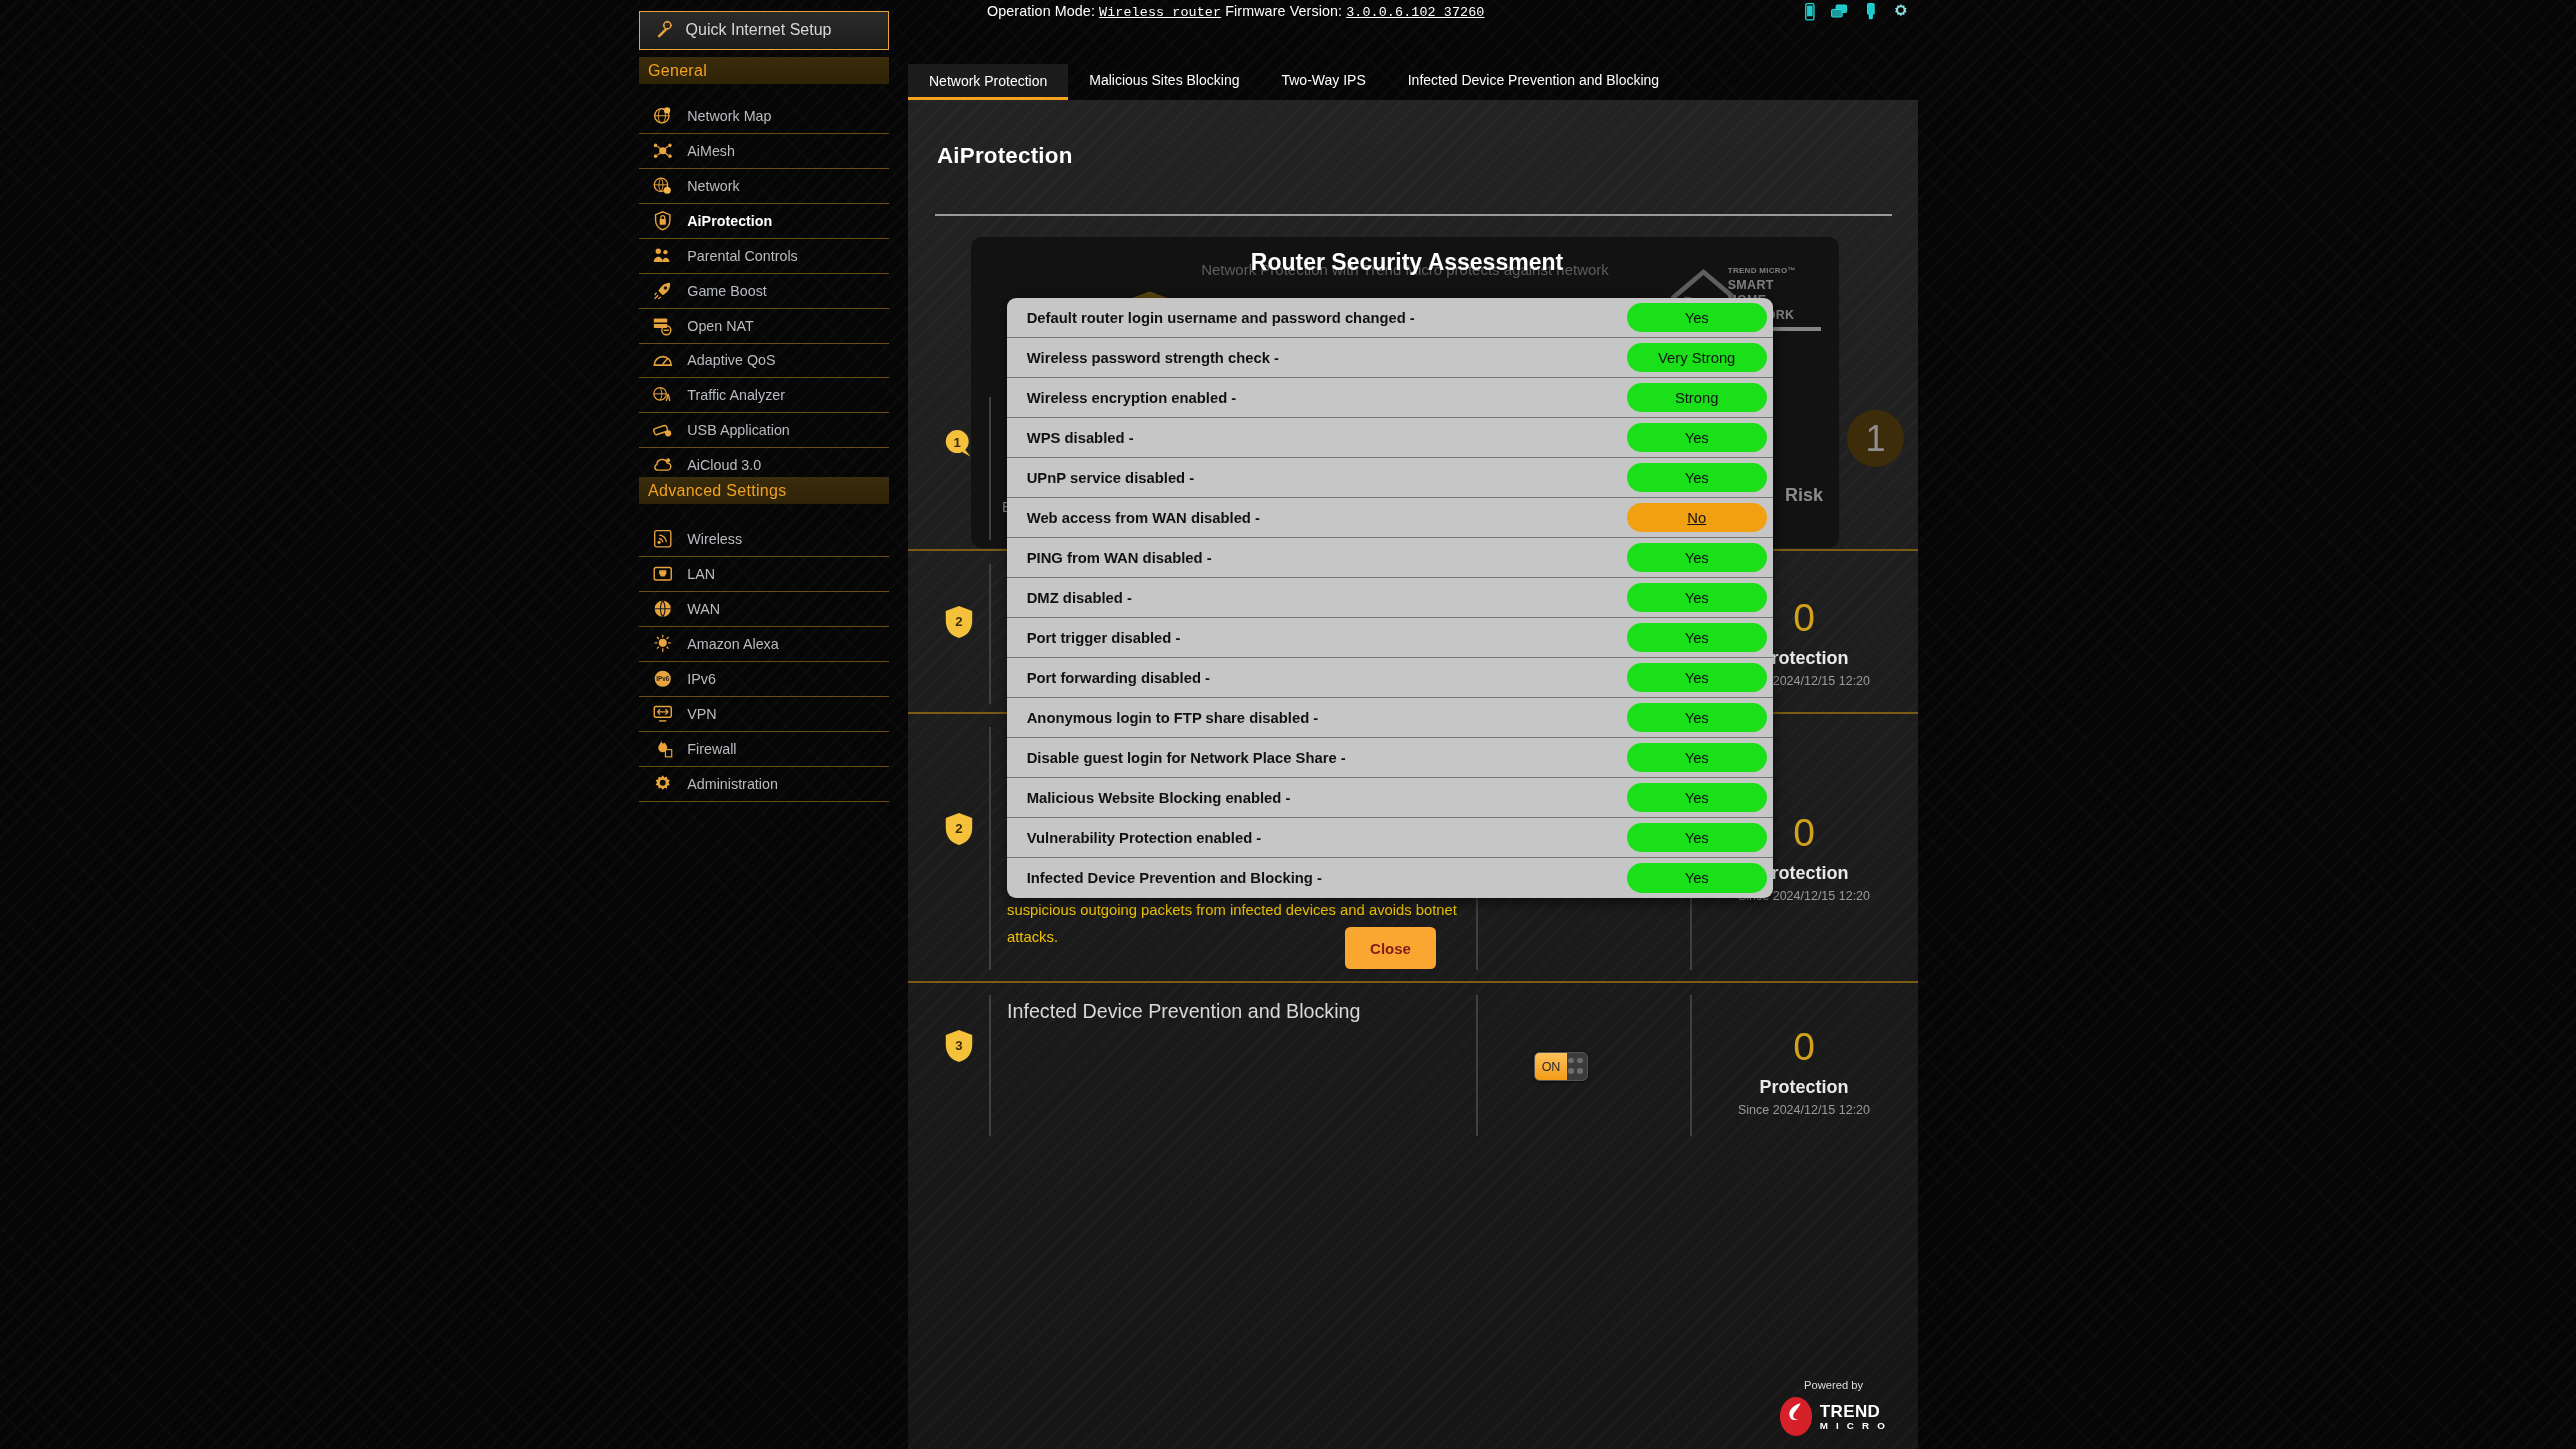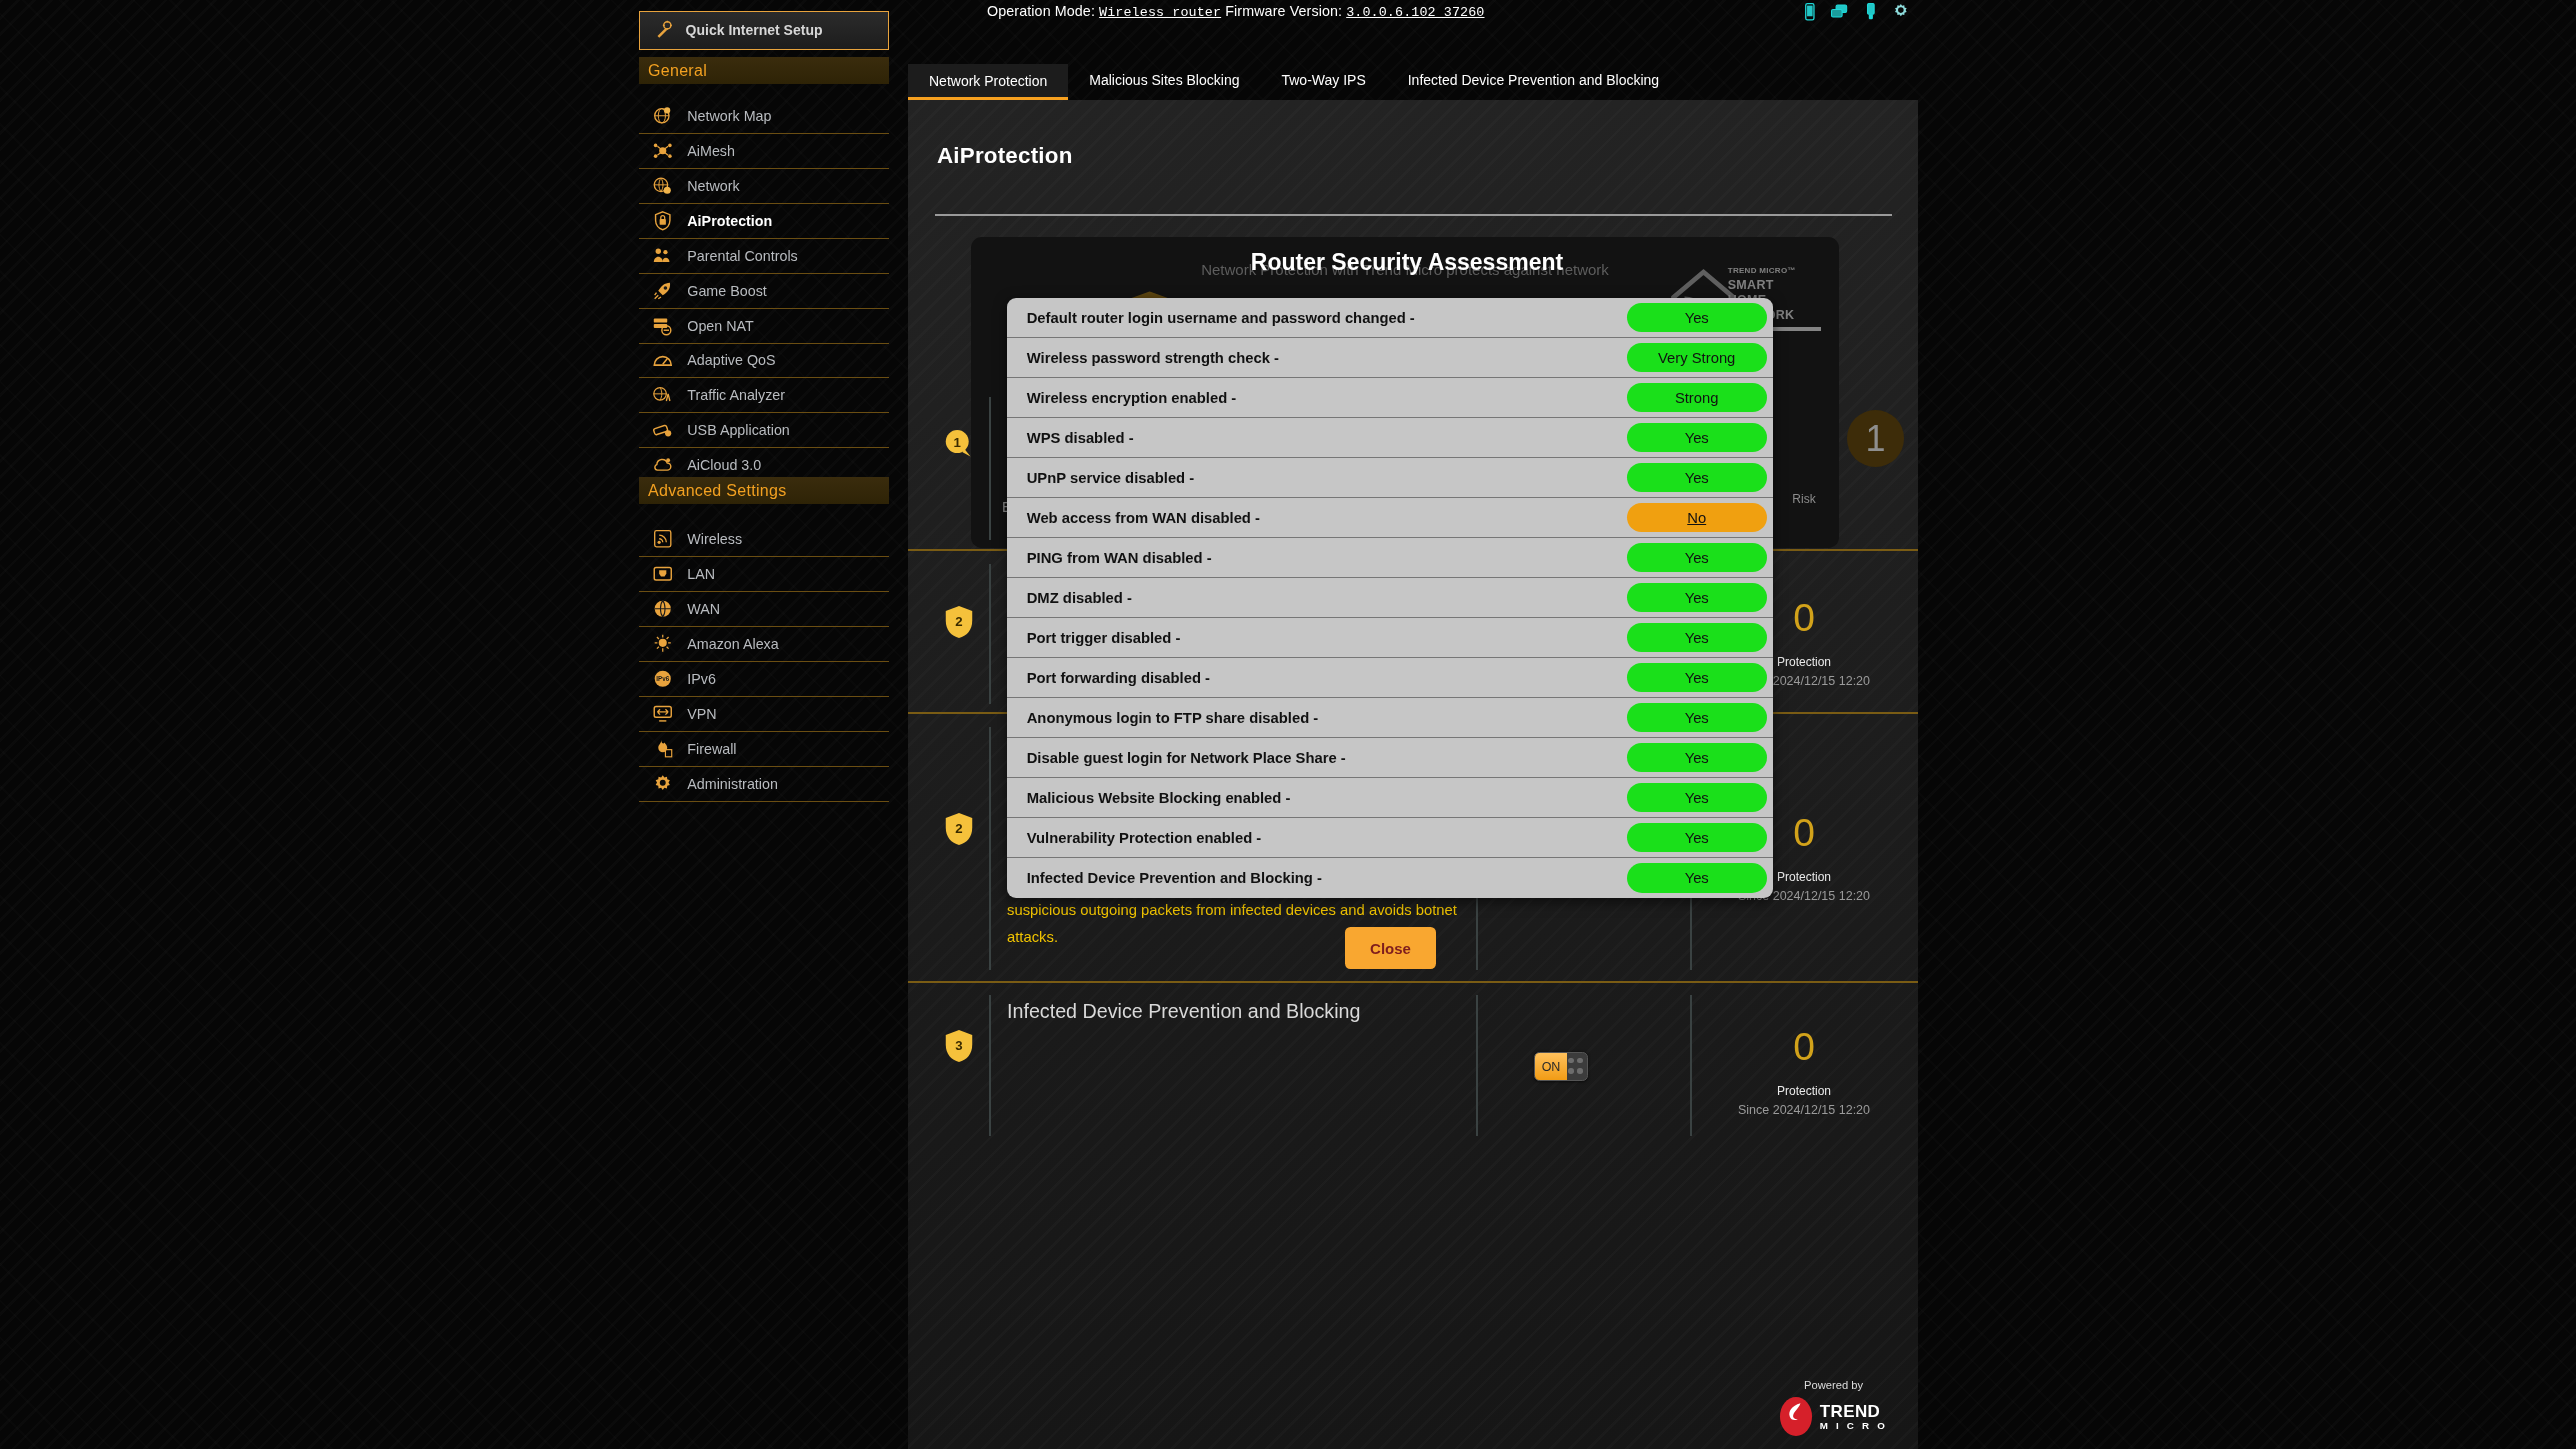--- a/index.html
+++ b/index.html
@@ -38,21 +38,21 @@
   
   .sidebar {
     position: absolute; left: 639px; top: 0; width: 268px; height: 1449px;
   }
   .qis {
     position: absolute; left: 0px; top: 10.7px; width: 250px; height: 39px;
     background: linear-gradient(180deg,#2b2b2b 0%, #1d1d1d 100%);
     border: 0.9px solid #e8a33d;
     display: flex; align-items: center; padding-left: 12.5px; gap: 11.6px;
   }
-  .qis .lbl { color: #d7d7d7; font-size: 14px; font-weight: bold; }
+  .qis .lbl { color: #d7d7d7; font-size: 16px; font-weight: normal; }
   .section-head {
     position: absolute; left: 0px; width: 250px; height: 27px;
     background: linear-gradient(180deg,#3a2c0d 0%,#2e2306 100%);
     color: #f3a121; font-size: 16px; display: flex; align-items: center; padding-left: 9px;
     letter-spacing: 0.3px;
   }
   .nav-item {
     position: absolute; left: 0px; width: 250px; height: 35px;
     display: flex; align-items: center; gap: 14.3px; padding-left: 12.5px;
     border-bottom: 0.9px solid #6b4e12;
@@ -129,21 +129,21 @@
   }
   .frow .toggle .on {
     position: absolute; left: 0; top: 0; width: 32px; height: 27px;
     background: linear-gradient(180deg,#ffc15c 0%,#f29c15 100%);
     color: #2a2a2a; font-size: 12.5px; font-weight: normal; display: flex; align-items: center; justify-content: center;
   }
   .frow .toggle .knob { position: absolute; right: 2.7px; top: 4.5px; width: 16px; height: 18px; }
   .frow .toggle .knob i { position: absolute; width: 5.4px; height: 5.4px; border-radius: 50%; background: #6d6d6d; }
   .frow .count { position: absolute; left: 782px; width: 228px; text-align: center; }
   .frow .count .num { font-size: 39px; color: #d2a21a; line-height: 43px; }
-  .frow .count .lab { font-size: 12px; color: #e9e9e9; margin-top: 16px; }
+  .frow .count .lab { font-size: 18px; color: #e9e9e9; margin-top: 9px; font-weight: bold; }
   .frow .count .since { font-size: 12.5px; color: #9a9a9a; margin-top: 5.4px; }
   .frow .hr { position: absolute; left: 0px; width: 1010px; height: 1.8px; background: #7a5c14; }
   .circle-badge {
     position: absolute; width: 57px; height: 57px; border-radius: 50%;
     background: #3d2c09; color: #8e8e8e; font-size: 36px;
     display: flex; align-items: center; justify-content: center;
   }
   .poweredby {
     position: absolute; left: 854px; top: 1279px; width: 143px; text-align: center;
   }

